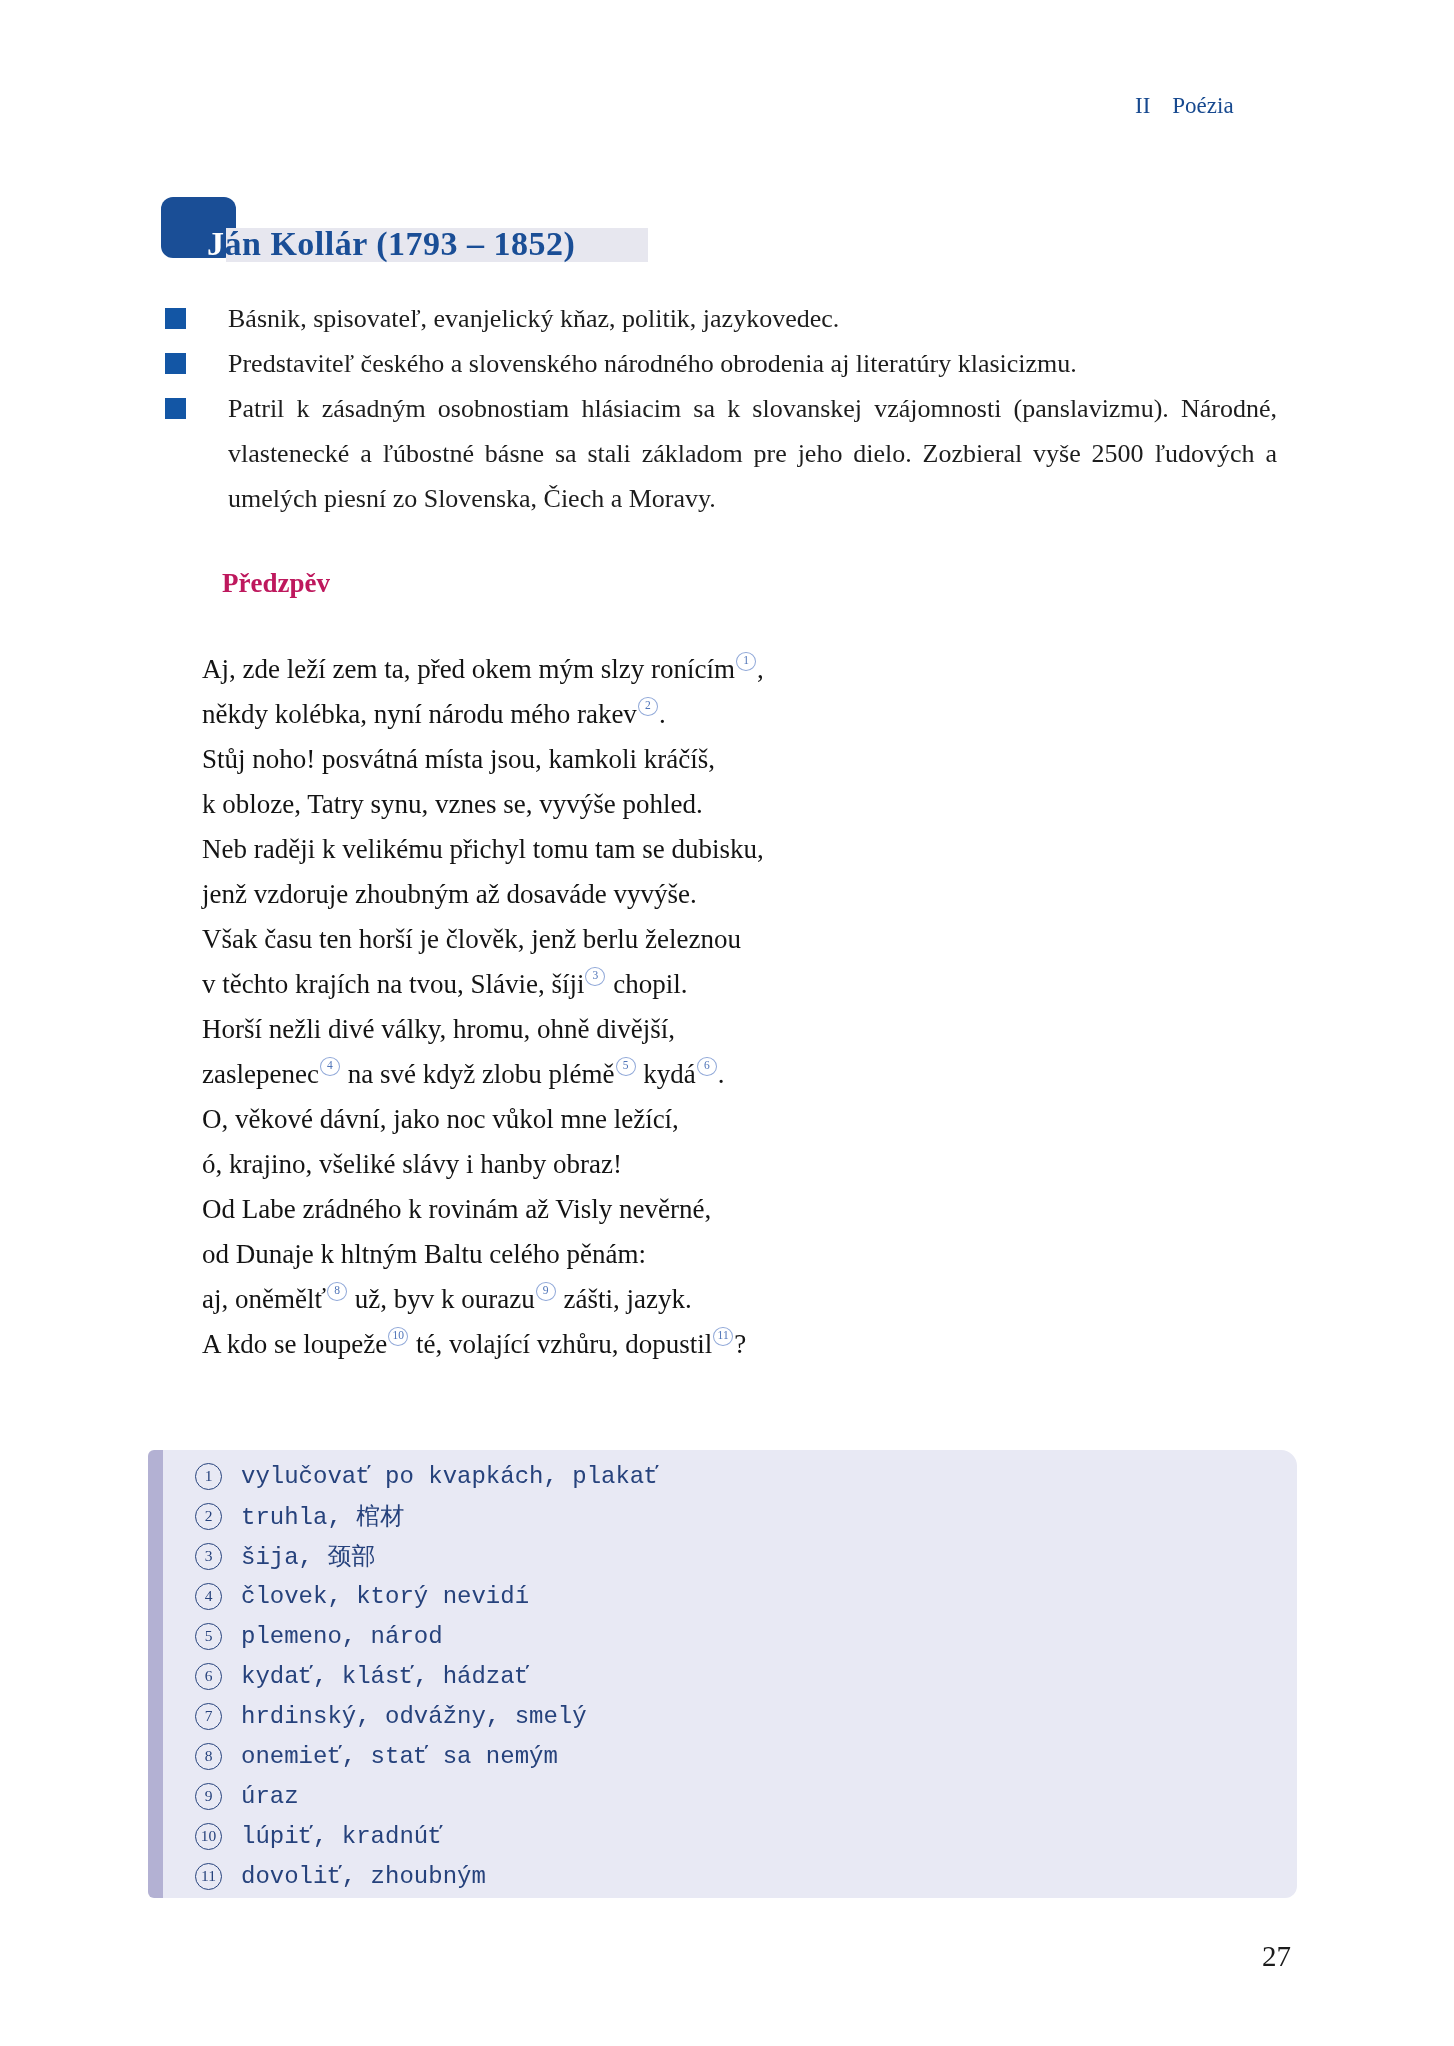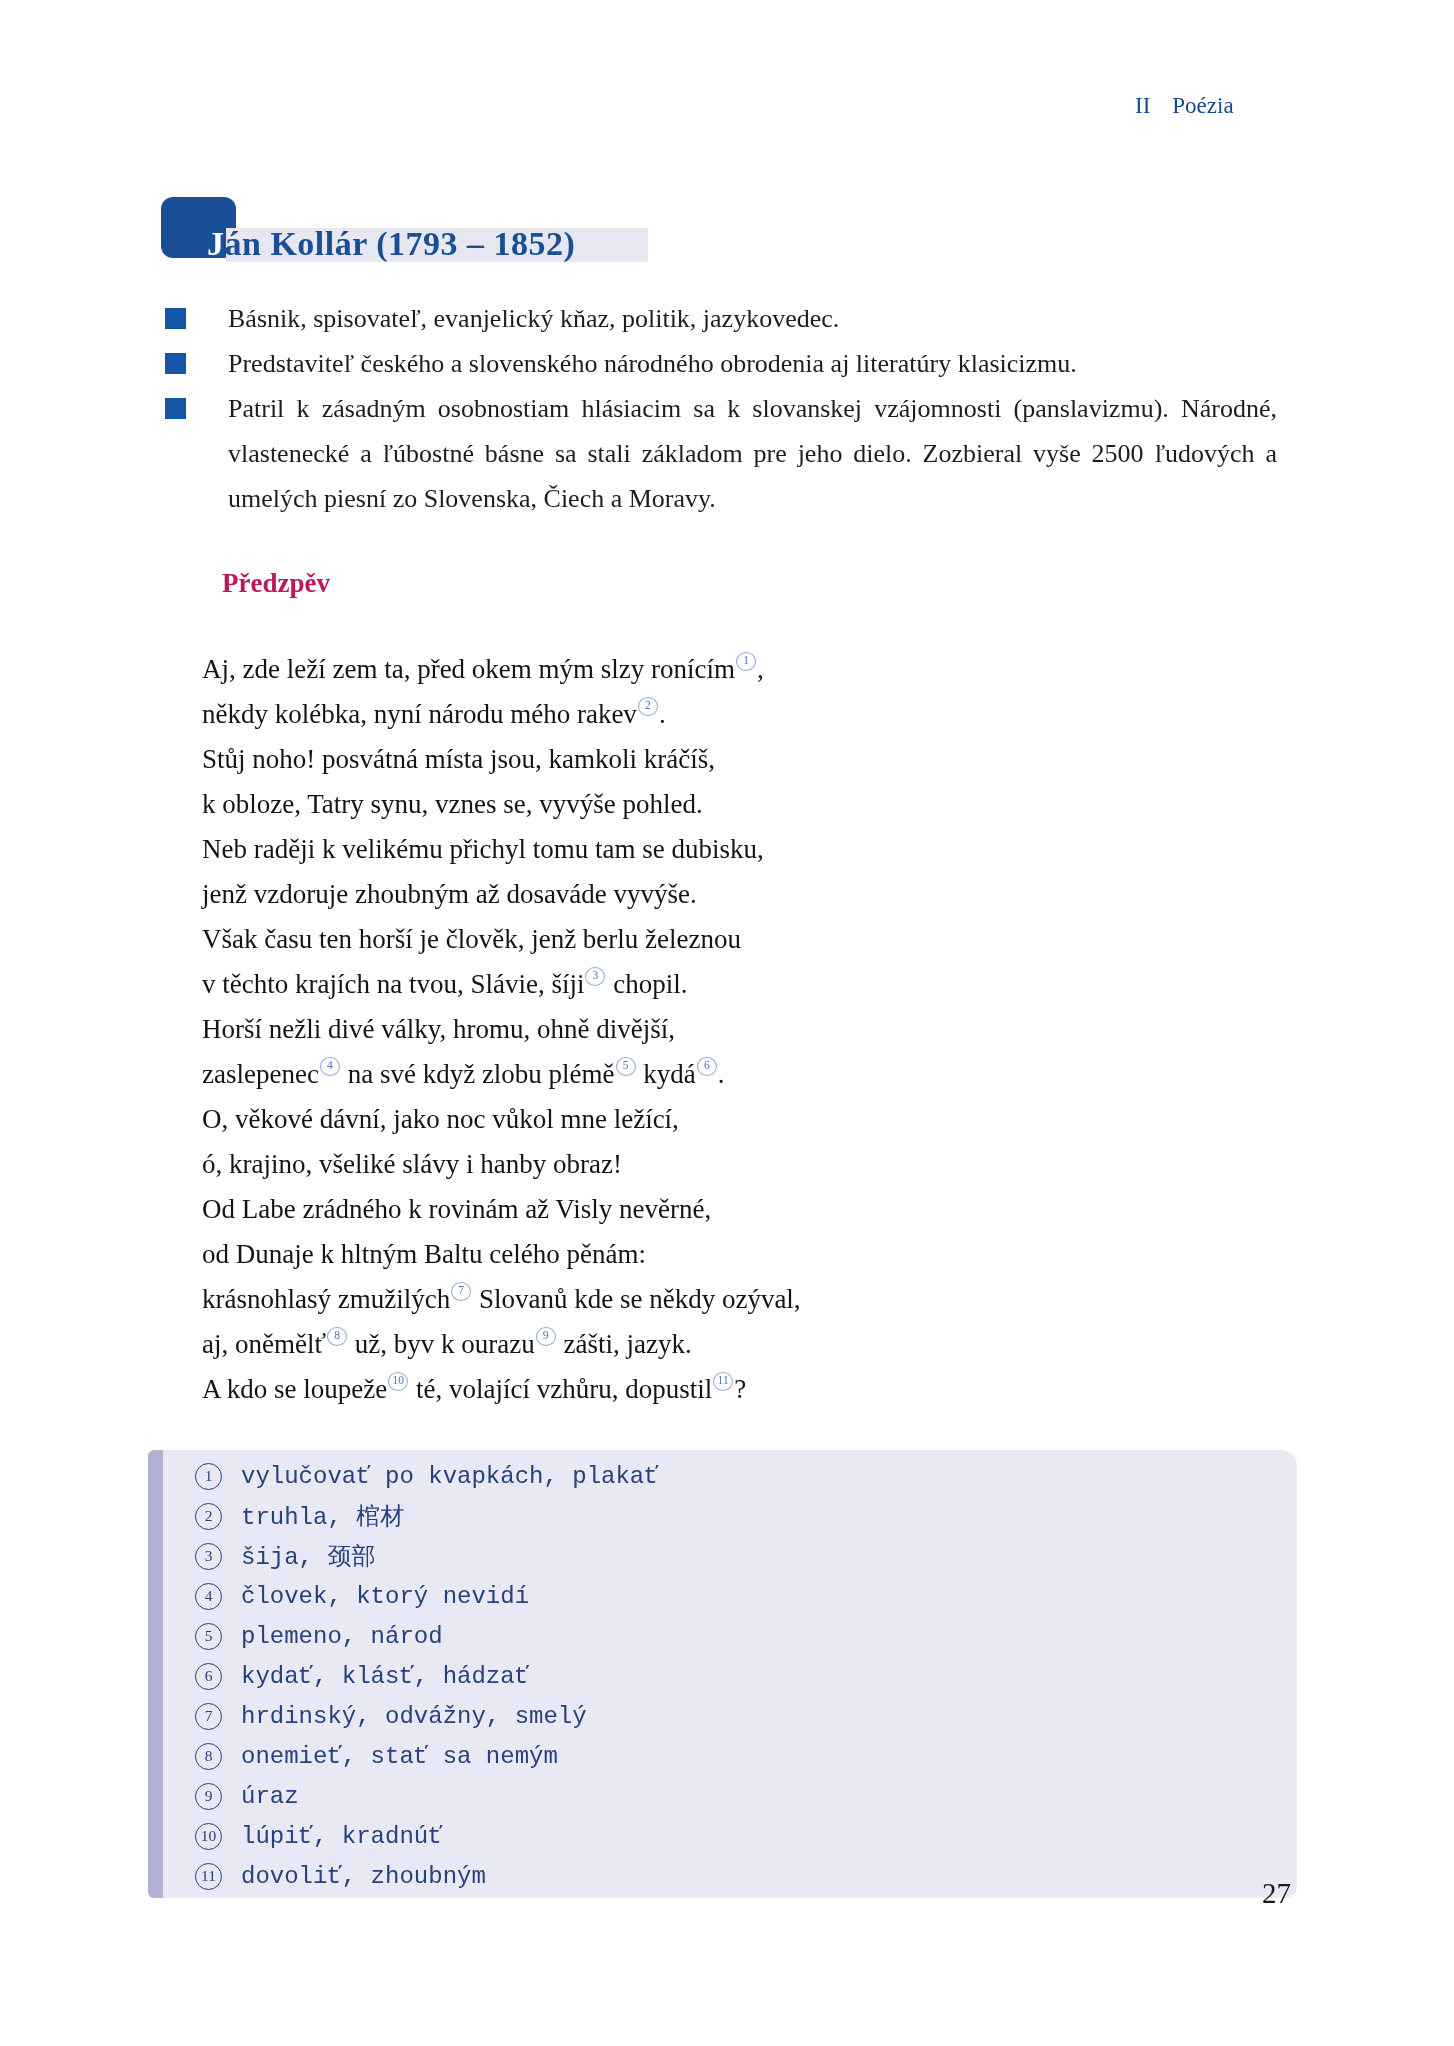--- a/index.html
+++ b/index.html
@@ -78,21 +78,21 @@
   .fn-num{
     box-sizing:border-box;width:27px;height:27px;min-width:27px;
     border:1.6px solid #26427c;border-radius:50%;
     display:flex;align-items:center;justify-content:center;
     font-size:15.5px;margin-right:19px;
   }
   .fn-text{white-space:nowrap;font-family:Liberation Mono, monospace;}
 
   
   .page-number{
-    position:absolute;left:1262px;top:1877px;
+    position:absolute;left:1262px;top:1940px;
     font-size:29px;color:#1b1b1b;
   }
 </style>
 </head>
 <body>
 
 <div class="page">
 
   <div class="running-header">
     <span class="sec-no">II</span><span>Poézia</span>
@@ -118,21 +118,20 @@
       <div class="poem-line">Neb raději k velikému přichyl tomu tam se dubisku,</div>
       <div class="poem-line">jenž vzdoruje zhoubným až dosaváde vyvýše.</div>
       <div class="poem-line">Však času ten horší je člověk, jenž berlu železnou</div>
       <div class="poem-line">v těchto krajích na tvou, Slávie, šíji<span class="fn-ref">3</span> chopil.</div>
       <div class="poem-line">Horší nežli divé války, hromu, ohně divější,</div>
       <div class="poem-line">zaslepenec<span class="fn-ref">4</span> na své když zlobu plémě<span class="fn-ref">5</span> kydá<span class="fn-ref">6</span>.</div>
       <div class="poem-line">O, věkové dávní, jako noc vůkol mne ležící,</div>
       <div class="poem-line">ó, krajino, všeliké slávy i hanby obraz!</div>
       <div class="poem-line">Od Labe zrádného k rovinám až Visly nevěrné,</div>
       <div class="poem-line">od Dunaje k hltným Baltu celého pěnám:</div>
-      <div class="poem-line">krásnohlasý zmužilých<span class="fn-ref">7</span> Slovanů kde se někdy ozýval,</div>
       <div class="poem-line">aj, oněmělť<span class="fn-ref">8</span> už, byv k ourazu<span class="fn-ref">9</span> zášti, jazyk.</div>
       <div class="poem-line">A kdo se loupeže<span class="fn-ref">10</span> té, volající vzhůru, dopustil<span class="fn-ref">11</span>?</div>
     </div>
 
   <div class="fn-box">
     <div>
         <div class="fn-row">
           <span class="fn-num">1</span>
           <span class="fn-text">vylučovať po kvapkách, plakať</span>
         </div>

